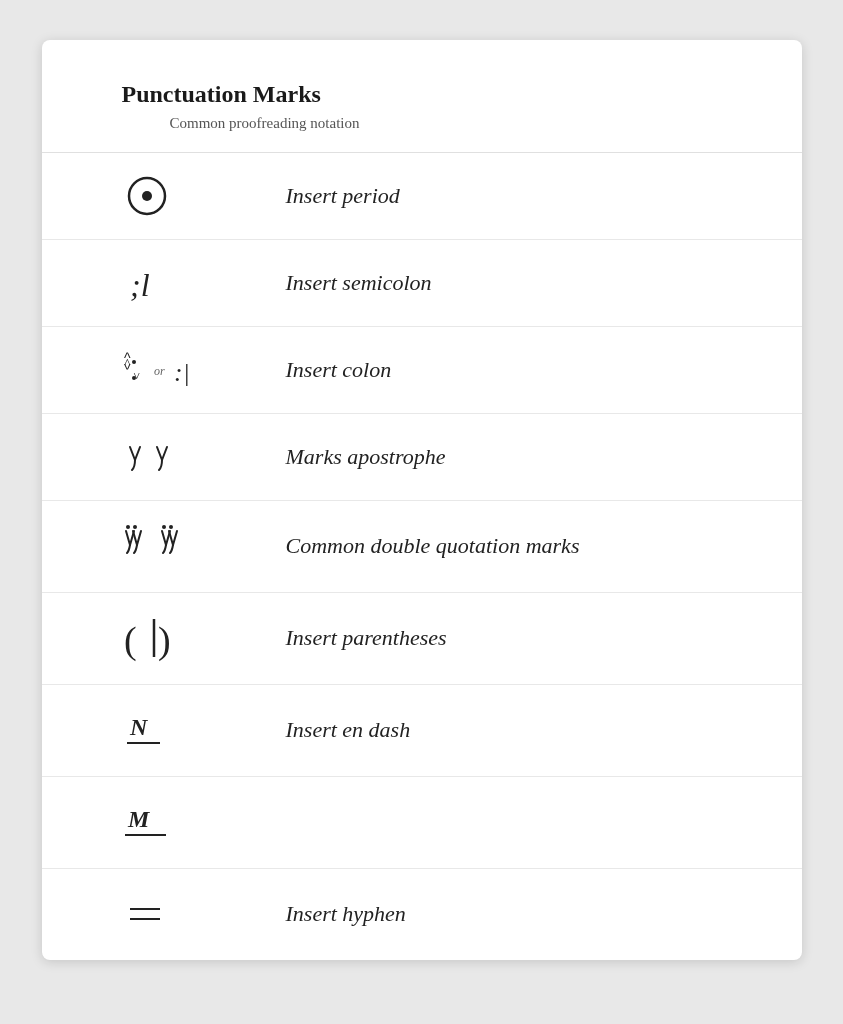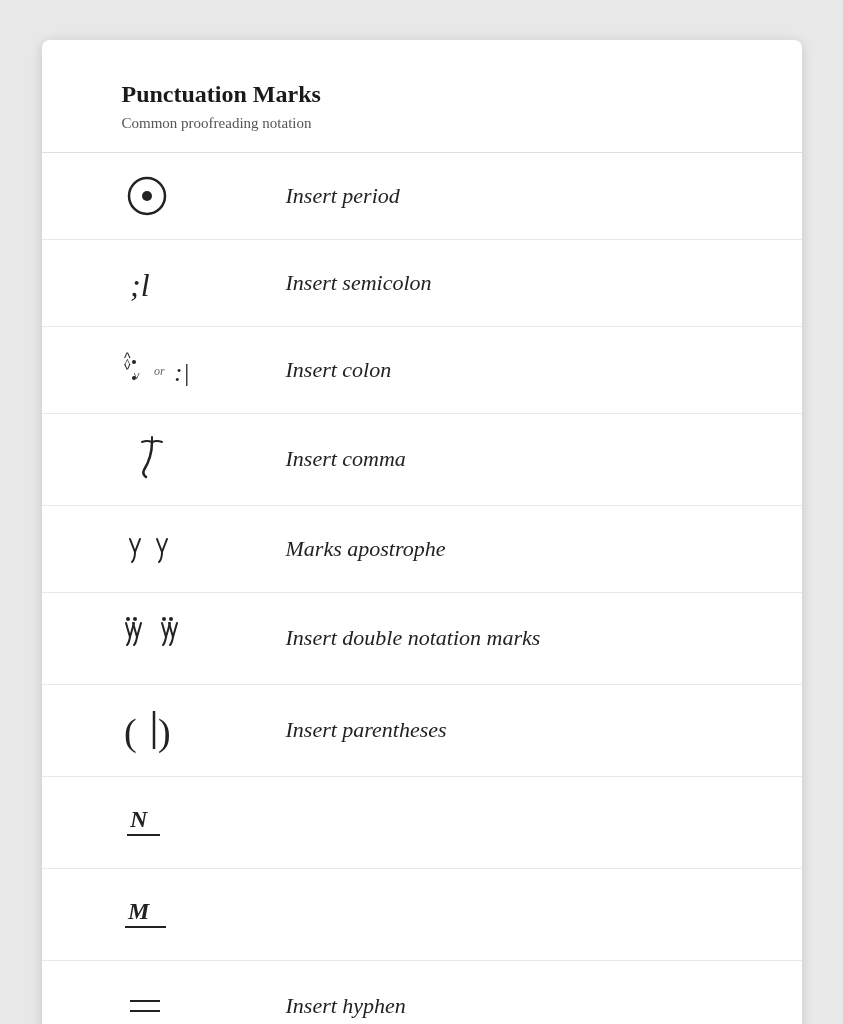--- a/index.html
+++ b/index.html
@@ -34,20 +34,21 @@
       font-family: Georgia, serif;
       line-height: 1.2;
       margin-bottom: 6px;
     }
 
     .card-subtitle {
       font-size: 15px;
       color: #555;
       font-family: Georgia, serif;
       font-style: normal;
+      margin-left: 48px;
     }
 
     .rows-container {
       display: flex;
       flex-direction: column;
     }
 
     .row {
       display: flex;
       align-items: center;
@@ -127,31 +128,20 @@
 
           <text x="32" y="30" font-family="Georgia, serif" font-size="12" fill="#666" font-style="italic">or</text>
 
           <text x="52" y="36" font-family="Georgia, serif" font-size="26" fill="#222" font-style="italic">:|</text>
         </svg>
 
       </div>
       <div class="label-area">Insert colon</div>
     </div>
 
-    <div class="row">
-      <div class="symbol-area">
-        <svg width="60" height="55" viewBox="0 0 60 55" class="svg-sym">
-
-          <path d="M30 10 Q30 25 22 38 Q20 42 24 45" fill="none" stroke="#222" stroke-width="2.5" stroke-linecap="round"></path>
-          <path d="M30 10 L30 5" stroke="#222" stroke-width="2" stroke-linecap="round"></path>
-          <path d="M20 10 Q25 8 30 10 Q35 8 40 10" fill="none" stroke="#222" stroke-width="2" stroke-linecap="round"></path>
-        </svg>
-      </div>
-      <div class="label-area">Insert comma</div>
-    </div>
 
     <div class="row">
       <div class="symbol-area">
         <svg width="80" height="50" viewBox="0 0 80 50" class="svg-sym">
 
           <path d="M8 15 L13 28 L18 15" fill="none" stroke="#222" stroke-width="2" stroke-linecap="round" stroke-linejoin="round"></path>
           <path d="M13 28 Q13 35 10 38" fill="none" stroke="#222" stroke-width="2" stroke-linecap="round"></path>
           <path d="M35 15 L40 28 L45 15" fill="none" stroke="#222" stroke-width="2" stroke-linecap="round" stroke-linejoin="round"></path>
           <path d="M40 28 Q40 35 37 38" fill="none" stroke="#222" stroke-width="2" stroke-linecap="round"></path>
         </svg>
@@ -171,41 +161,42 @@
           <path d="M15 26 Q14 32 12 34" fill="none" stroke="#222" stroke-width="2" stroke-linecap="round"></path>
 
           <circle cx="42" cy="8" r="2" fill="#222"></circle>
           <circle cx="49" cy="8" r="2" fill="#222"></circle>
           <path d="M40 12 L44 26 L48 12" fill="none" stroke="#222" stroke-width="2" stroke-linecap="round" stroke-linejoin="round"></path>
           <path d="M47 12 L51 26 L55 12" fill="none" stroke="#222" stroke-width="2" stroke-linecap="round" stroke-linejoin="round"></path>
           <path d="M44 26 Q43 32 41 34" fill="none" stroke="#222" stroke-width="2" stroke-linecap="round"></path>
           <path d="M51 26 Q50 32 48 34" fill="none" stroke="#222" stroke-width="2" stroke-linecap="round"></path>
         </svg>
       </div>
-      <div class="label-area">Insert double notation marks</div>
+      <div class="label-area">Common double quotation marks</div>
     </div>
 
     <div class="row">
       <div class="symbol-area">
         <svg width="70" height="55" viewBox="0 0 70 55" class="svg-sym">
           <text x="2" y="42" font-family="Georgia, serif" font-size="38" fill="#222" font-weight="300">(</text>
           <line x1="32" y1="8" x2="32" y2="46" stroke="#222" stroke-width="2.5"></line>
           <text x="36" y="42" font-family="Georgia, serif" font-size="38" fill="#222" font-weight="300">)</text>
         </svg>
       </div>
       <div class="label-area">Insert parentheses</div>
     </div>
 
     <div class="row">
       <div class="symbol-area">
         <svg width="60" height="55" viewBox="0 0 60 55" class="svg-sym">
           <text x="8" y="32" font-family="Georgia, serif" font-size="24" fill="#222" font-weight="bold" font-style="italic">N</text>
           <line x1="5" y1="40" x2="38" y2="40" stroke="#222" stroke-width="2"></line>
         </svg>
       </div>
+      <div class="label-area">Insert en dash</div>
     </div>
 
     <div class="row">
       <div class="symbol-area">
         <svg width="65" height="55" viewBox="0 0 65 55" class="svg-sym">
           <text x="6" y="32" font-family="Georgia, serif" font-size="24" fill="#222" font-weight="bold" font-style="italic">M</text>
           <line x1="3" y1="40" x2="44" y2="40" stroke="#222" stroke-width="2"></line>
         </svg>
       </div>
     </div>

